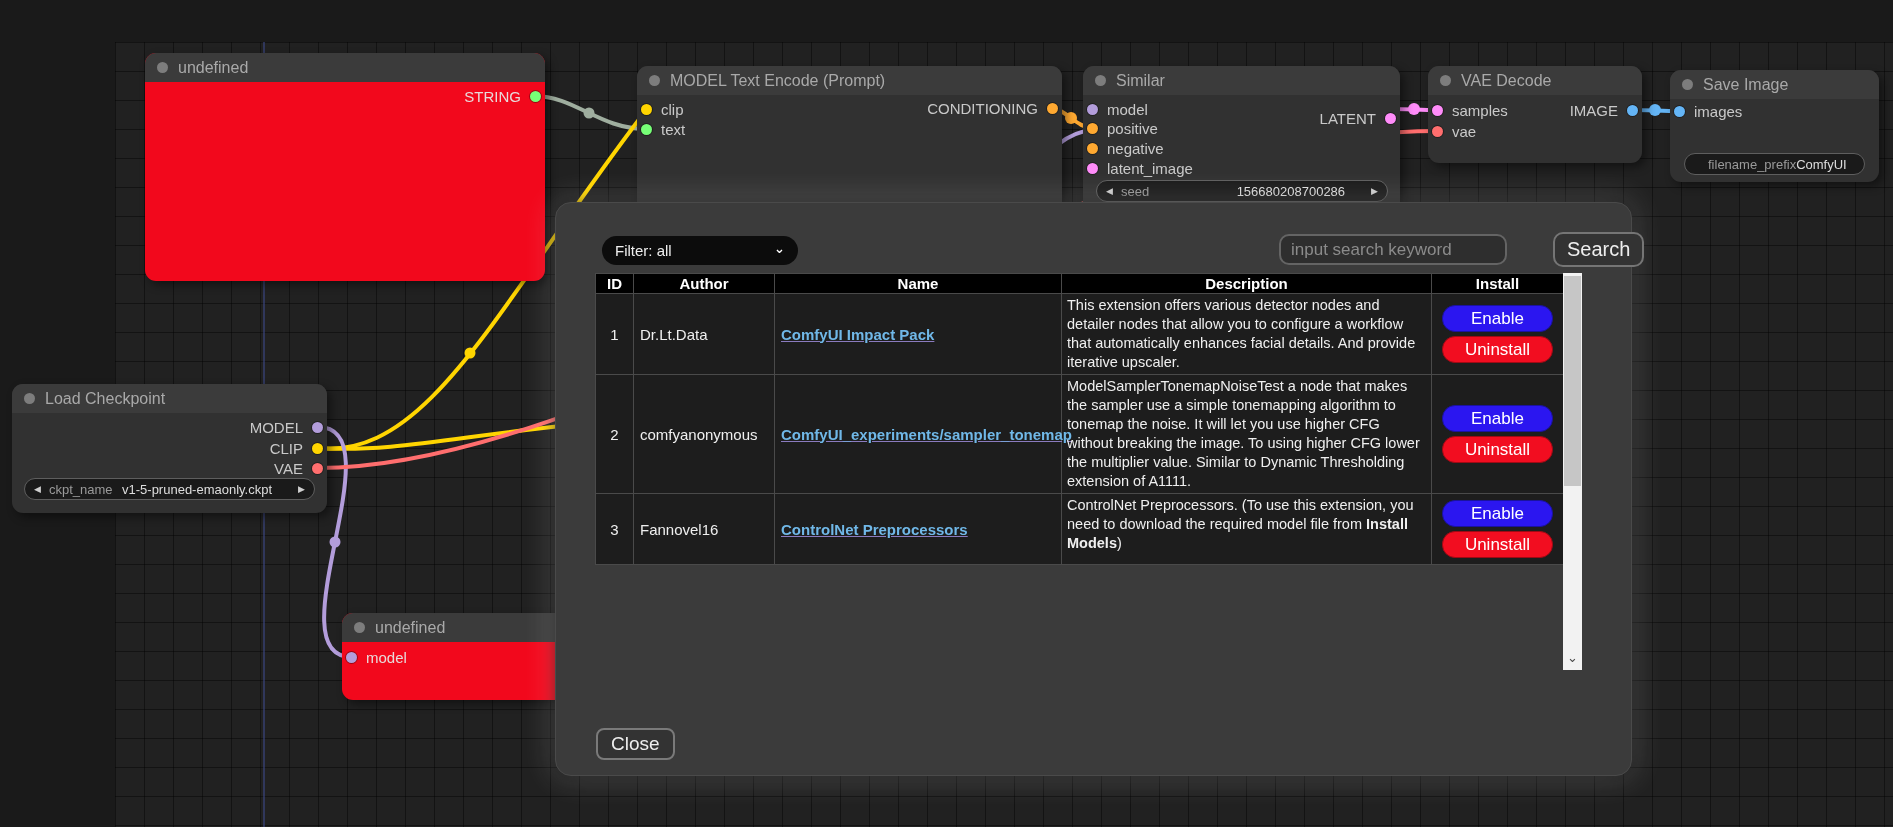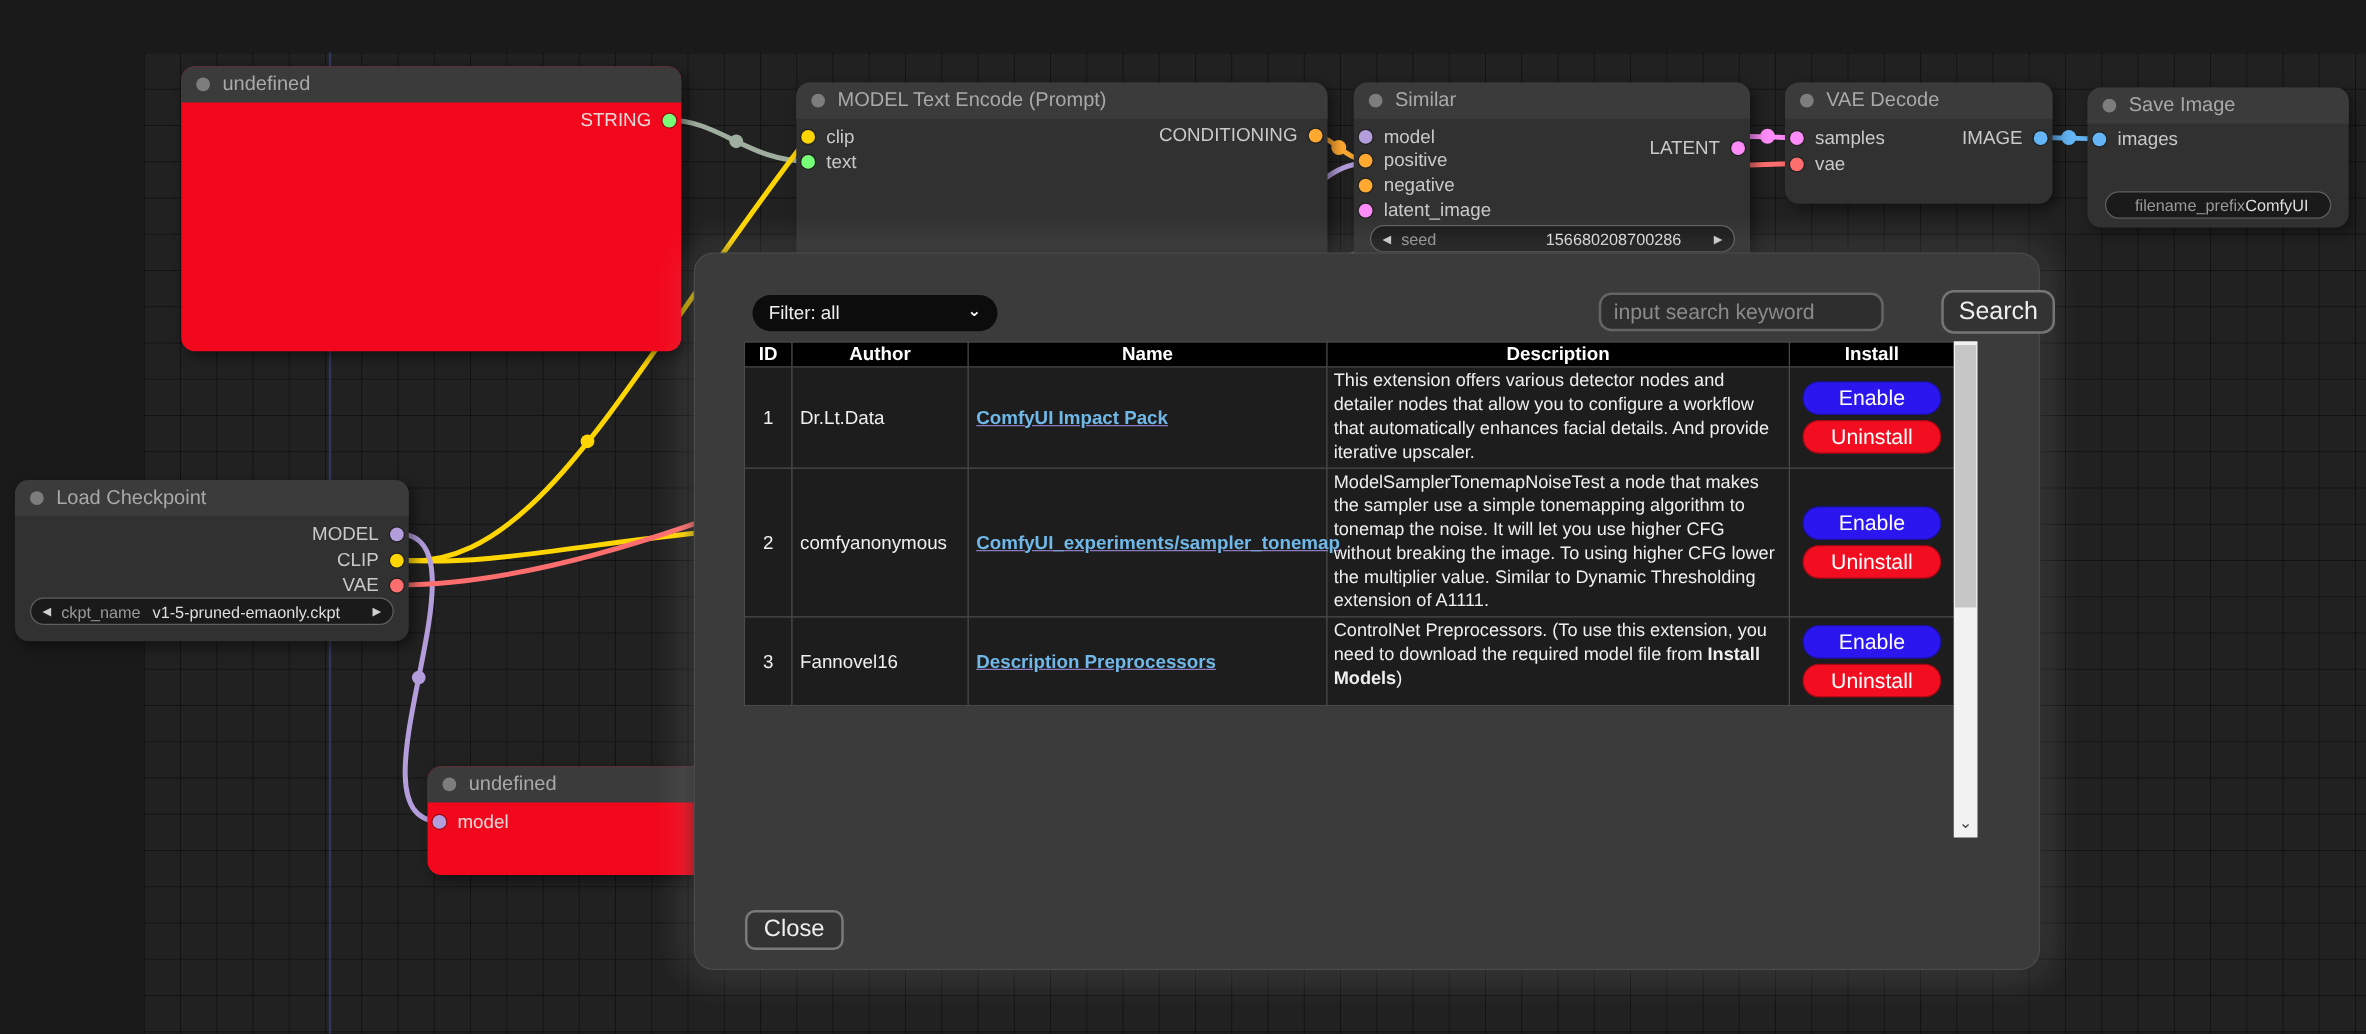--- a/index.html
+++ b/index.html
@@ -288,21 +288,21 @@
               <td class="c-name"><a href="#">ComfyUI_experiments/sampler_tonemap</a></td>
               <td class="c-desc"><span>ModelSamplerTonemapNoiseTest a node that makes the sampler use a simple tonemapping algorithm to tonemap the noise. It will let you use higher CFG without breaking the image. To using higher CFG lower the multiplier value. Similar to Dynamic Thresholding extension of A1111.</span></td>
               <td class="c-install">
                 <button class="btn-enable">Enable</button>
                 <button class="btn-uninstall">Uninstall</button>
               </td>
             </tr>
             <tr>
               <td class="c-id">3</td>
               <td class="c-author">Fannovel16</td>
-              <td class="c-name"><a href="#">Description Preprocessors</a></td>
+              <td class="c-name"><a href="#">ControlNet Preprocessors</a></td>
               <td class="c-desc"><span>ControlNet Preprocessors. (To use this extension, you need to download the required model file from </span><b>Install Models</b><span>)</span></td>
               <td class="c-install">
                 <button class="btn-enable">Enable</button>
                 <button class="btn-uninstall">Uninstall</button>
               </td>
             </tr>
           </tbody>
       </table>
     </div>
 

